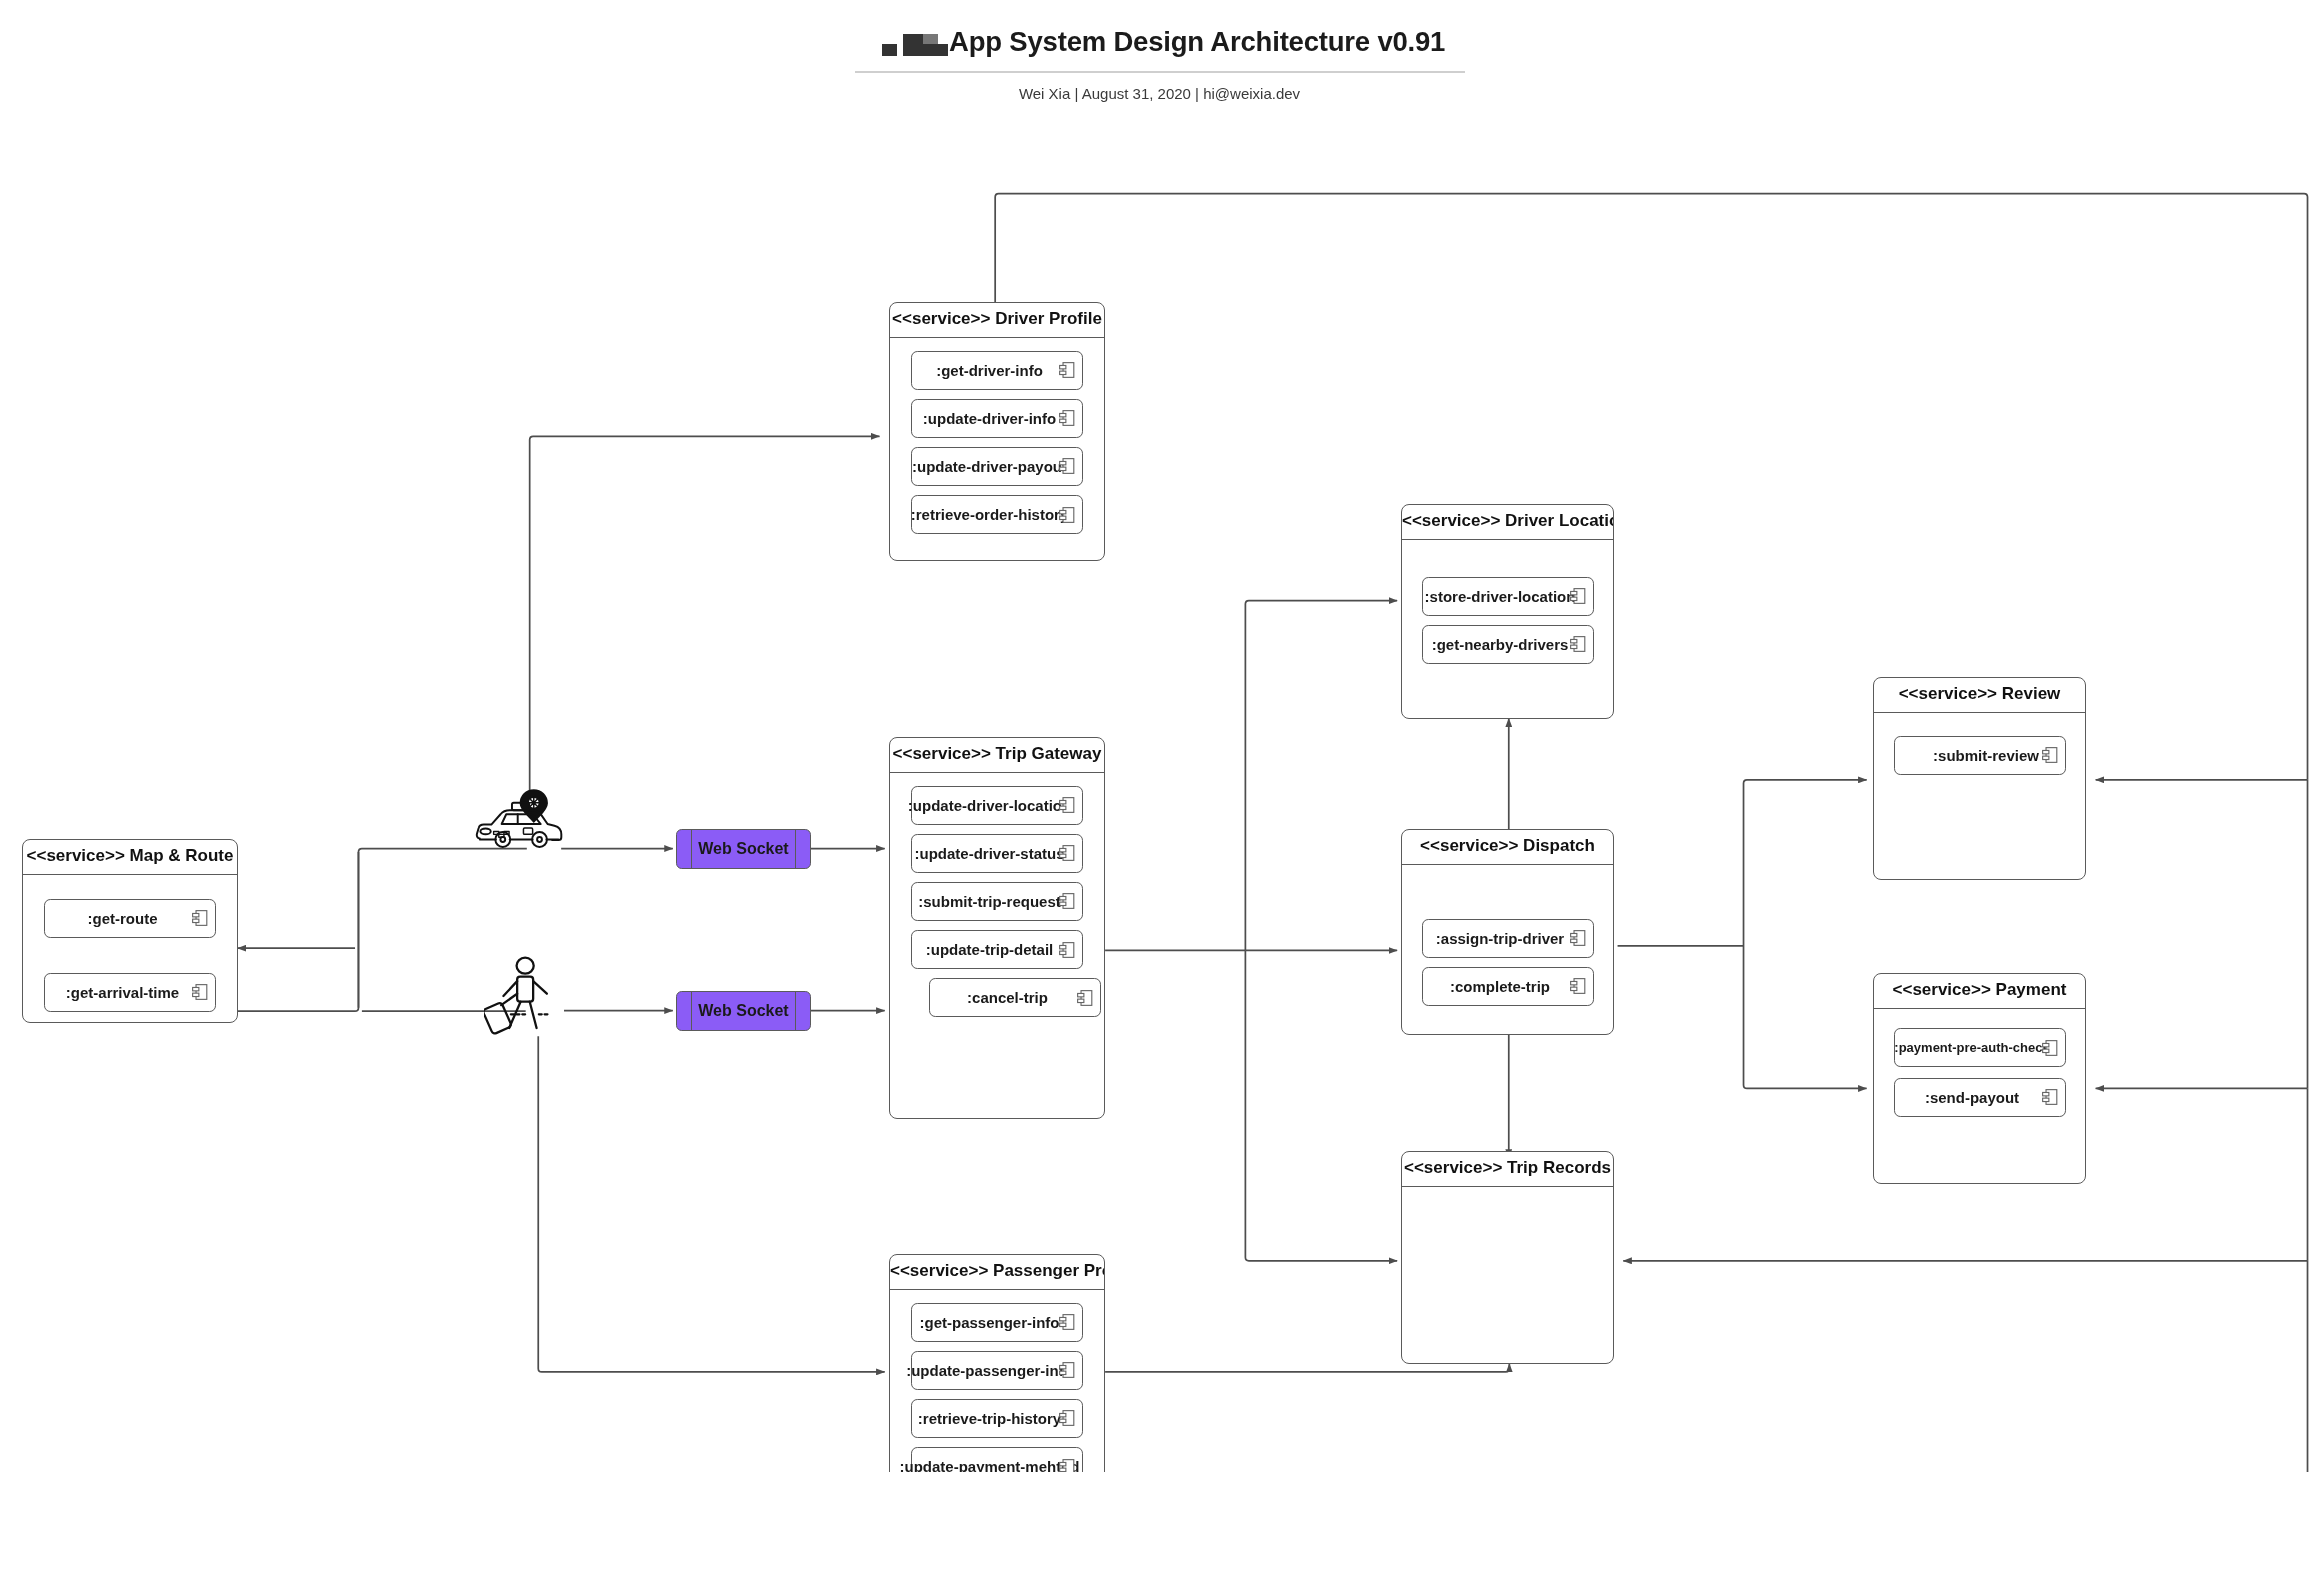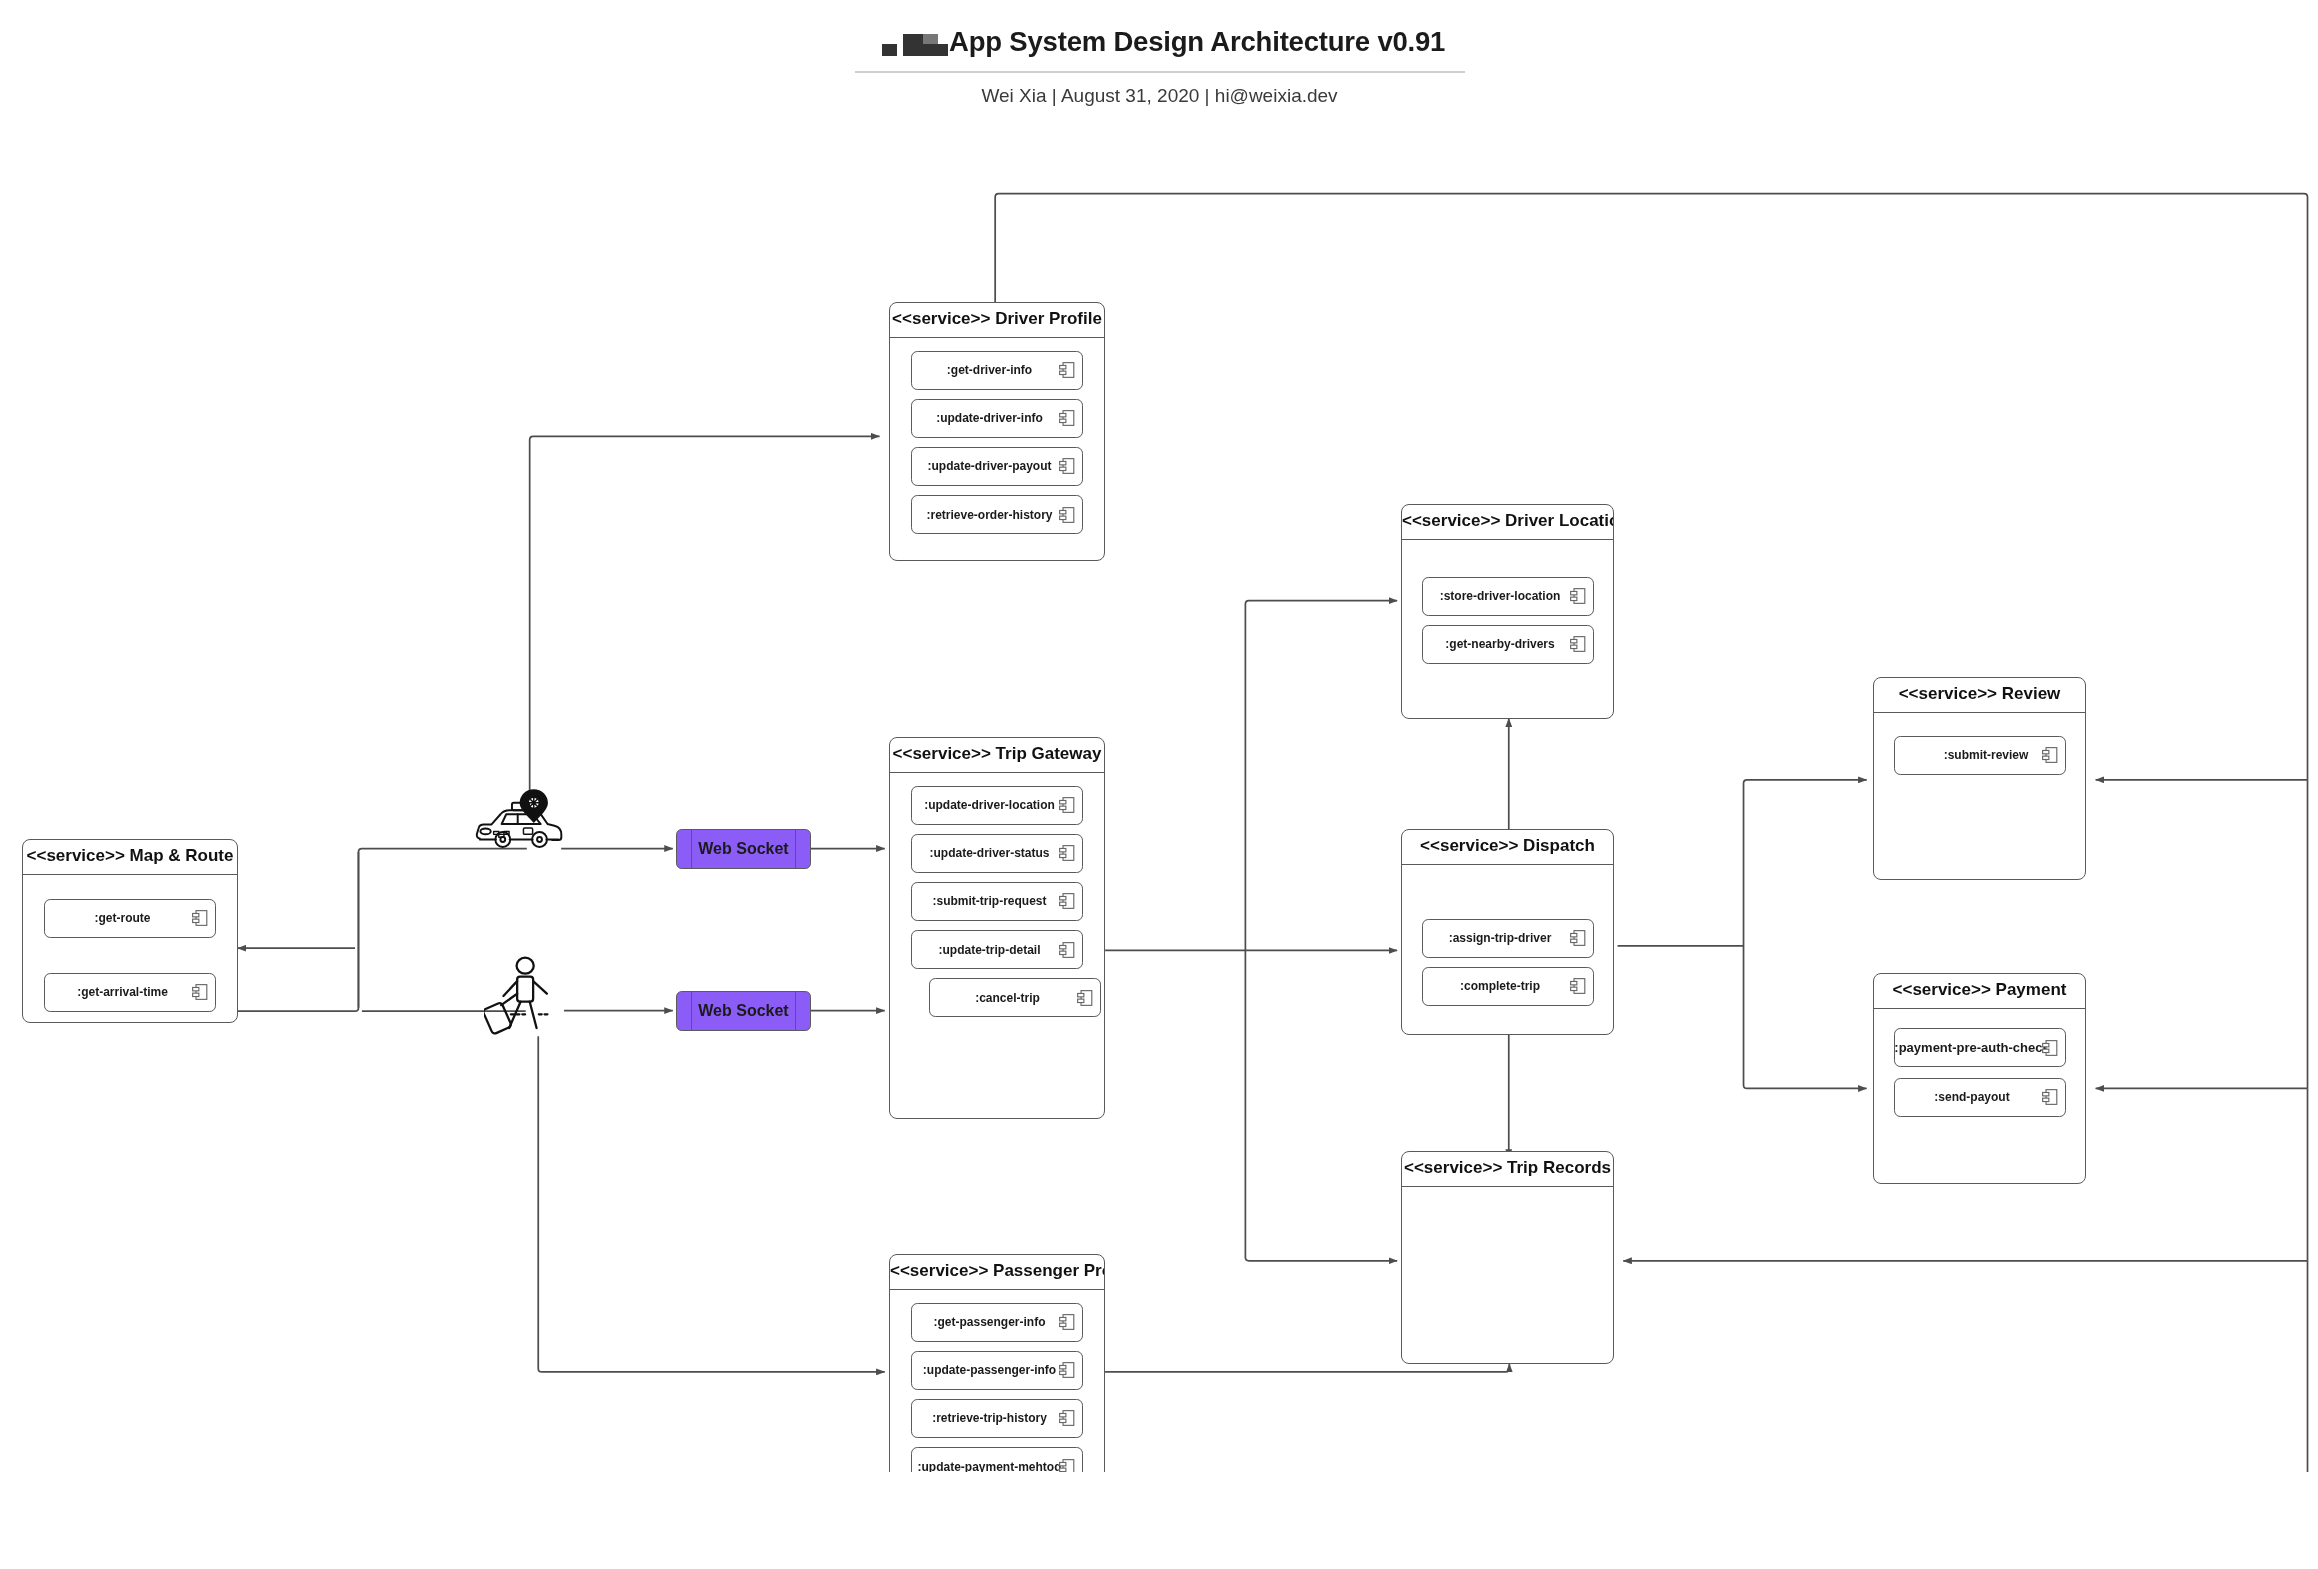--- a/index.html
+++ b/index.html
@@ -54,21 +54,21 @@
     line-height:1;
   }
   .title-rule{
     width:610px;
     height:1.7px;
     background:#cfcfcf;
     margin:12.6px auto 0 auto;
   }
   .byline{
     margin-top:12.6px;
-    font-size:19px;
+    font-size:15px;
     color:#3a3a3a;
     white-space:nowrap;
   }
 
   
   #edges{
     position:absolute;
     left:0; top:0;
     width:2319px; height:1570px;
     pointer-events:none;
@@ -105,21 +105,21 @@
     height:39px;
     margin:0 auto 9.2px auto;
     border:1.7px solid #5a5a5a;
     border-radius:6.3px;
     background:#ffffff;
     display:flex;
     align-items:center;
     justify-content:center;
   }
   .op-label{
-    font-size:12px;
+    font-size:15px;
     font-weight:bold;
     color:#1a1a1a;
     white-space:nowrap;
     padding-right:15px;
   }
   .cmp-icon{
     position:absolute;
     right:6.9px;
     top:50%;
     transform:translateY(-50%);

